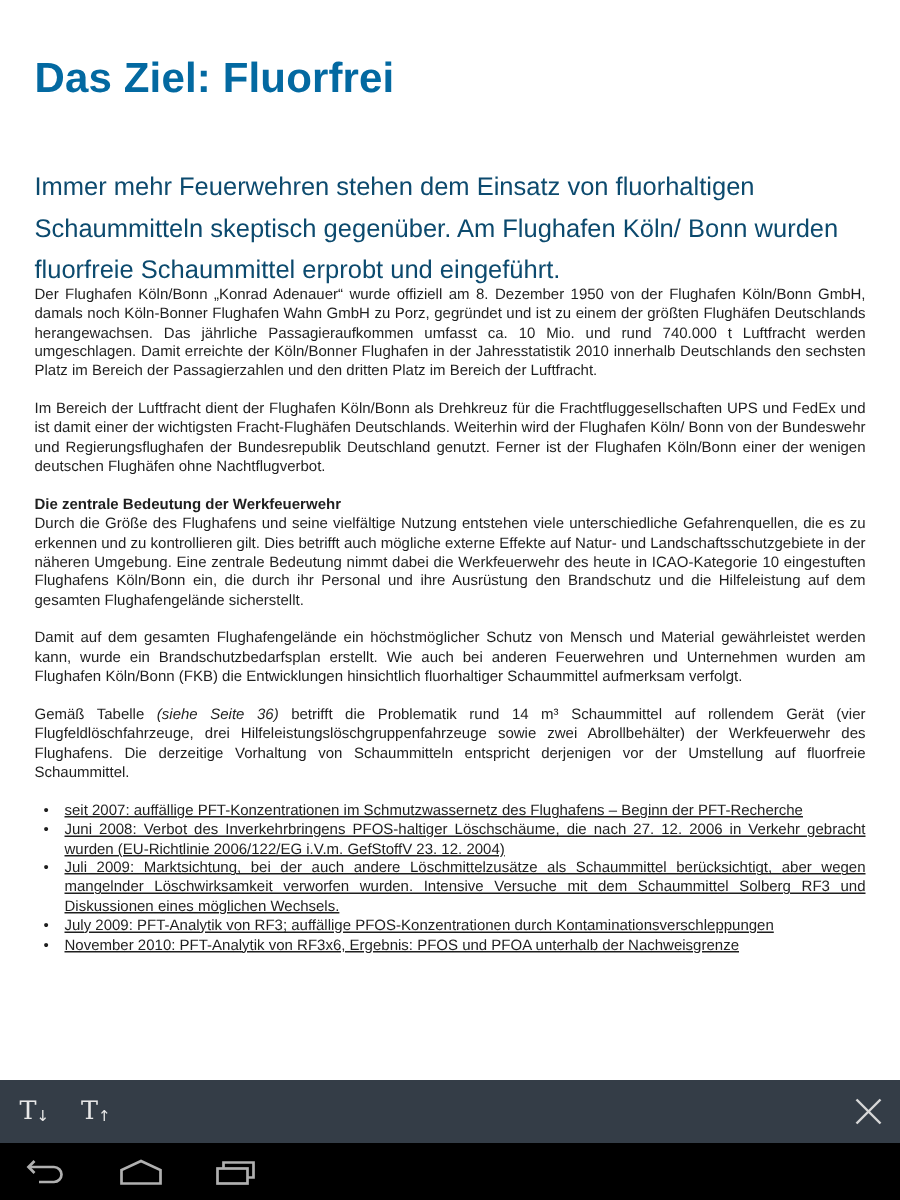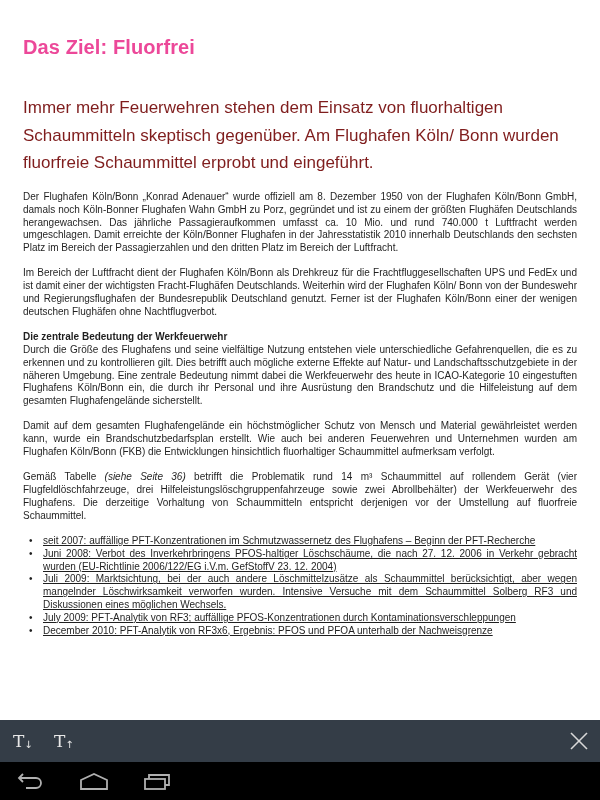--- a/index.html
+++ b/index.html
@@ -1,19 +1,19 @@
 <!DOCTYPE html>
 <html><head>
 <meta charset="utf-8">
 <style>
   html, body { margin:0; padding:0; }
   body { width:600px; height:800px; overflow:hidden; background:#ffffff; position:relative; font-family:"Liberation Sans", sans-serif; color:#1a1a1a; }
   .content { position:absolute; left:0; top:0; width:600px; height:720px; overflow:hidden; }
-  h1 { position:absolute; left:23px; top:36px; margin:0; font-size:20px; font-weight:bold; color:#ec4899; letter-spacing:0.1px; }
-  .lead { position:absolute; left:23px; top:94px; width:560px; margin:0; font-size:17px; line-height:27.5px; color:#7f1d1d; }
+  h1 { position:absolute; left:23px; top:36px; margin:0; font-size:28px; font-weight:bold; color:#0369a1; letter-spacing:0.1px; }
+  .lead { position:absolute; left:23px; top:111px; width:560px; margin:0; font-size:17px; line-height:27.5px; color:#0c4a6e; }
   .body { position:absolute; left:23px; top:191px; width:554px; font-size:10px; line-height:12.8px; color:#1f1f1f; text-align:justify; }
   .body p { margin:0 0 12.5px 0; }
   .body p.gap { }
   .body .sub { font-weight:bold; display:block; }
   .body ul { margin:0; padding:0 0 0 20px; list-style:none;text-decoration:underline; }
   .body li { position:relative; padding-left:0; margin:0; }
   .body li::before { content:"•"; position:absolute; left:-14px; top:0; }
   .toolbar { position:absolute; left:0; top:720px; width:600px; height:42px; background:#343d47; }
   .tb-btn { position:absolute; top:8px; height:26px; color:#e8e8e8; font-family:"DejaVu Serif", serif; font-size:17px; line-height:26px; cursor:pointer; }
   .tb-btn .arr { font-family:"DejaVu Sans", sans-serif; font-size:10px; vertical-align:-1px; }
@@ -35,21 +35,21 @@
       <span class="sub">Die zentrale Bedeutung der Werkfeuerwehr</span>
       <span>Durch die Größe des Flughafens und seine vielfältige Nutzung entstehen viele unterschiedliche Gefahrenquellen, die es zu erkennen und zu kontrollieren gilt. Dies betrifft auch mögliche externe Effekte auf Natur- und Landschaftsschutzgebiete in der näheren Umgebung. Eine zentrale Bedeutung nimmt dabei die Werkfeuerwehr des heute in ICAO-Kategorie 10 eingestuften Flughafens Köln/Bonn ein, die durch ihr Personal und ihre Ausrüstung den Brandschutz und die Hilfeleistung auf dem gesamten Flughafengelände sicherstellt.</span>
     </p>
     <p>Damit auf dem gesamten Flughafengelände ein höchstmöglicher Schutz von Mensch und Material gewährleistet werden kann, wurde ein Brandschutzbedarfsplan erstellt. Wie auch bei anderen Feuerwehren und Unternehmen wurden am Flughafen Köln/Bonn (FKB) die Entwicklungen hinsichtlich fluorhaltiger Schaummittel aufmerksam verfolgt.</p>
     <p class="gap"><span>Gemäß Tabelle </span><i>(siehe Seite 36)</i><span> betrifft die Problematik rund 14 m³ Schaummittel auf rollendem Gerät (vier Flugfeldlöschfahrzeuge, drei Hilfeleistungslöschgruppenfahrzeuge sowie zwei Abrollbehälter) der Werkfeuerwehr des Flughafens. Die derzeitige Vorhaltung von Schaummitteln entspricht derjenigen vor der Umstellung auf fluorfreie Schaummittel.</span></p>
     <ul>
       <li>seit 2007: auffällige PFT-Konzentrationen im Schmutzwassernetz des Flughafens – Beginn der PFT-Recherche</li>
       <li>Juni 2008: Verbot des Inverkehrbringens PFOS-haltiger Löschschäume, die nach 27. 12. 2006 in Verkehr gebracht wurden (EU-Richtlinie 2006/122/EG i.V.m. GefStoffV 23. 12. 2004)</li>
       <li>Juli 2009: Marktsichtung, bei der auch andere Löschmittelzusätze als Schaummittel berücksichtigt, aber wegen mangelnder Löschwirksamkeit verworfen wurden. Intensive Versuche mit dem Schaummittel Solberg RF3 und Diskussionen eines möglichen Wechsels.</li>
       <li>July 2009: PFT-Analytik von RF3; auffällige PFOS-Konzentrationen durch Kontaminationsverschleppungen</li>
-      <li>December 2010: PFT-Analytik von RF3x6, Ergebnis: PFOS und PFOA unterhalb der Nachweisgrenze</li>
+      <li>November 2010: PFT-Analytik von RF3x6, Ergebnis: PFOS und PFOA unterhalb der Nachweisgrenze</li>
 
     </ul>
   </div>
 </div>
 
 <div class="toolbar">
   <div class="tb-btn" style="left:13px;">
     <span><span>T</span><span class="arr">↓</span></span>
   </div>
   <div class="tb-btn" style="left:54px;">

